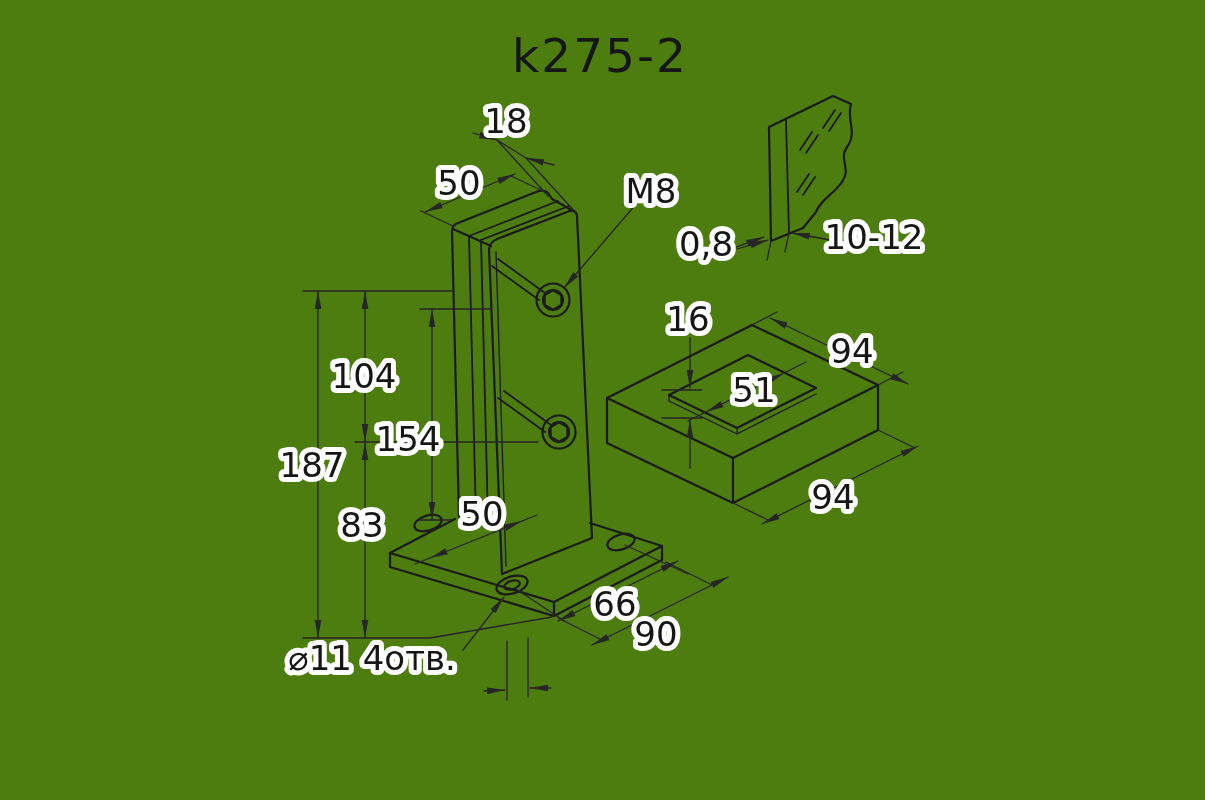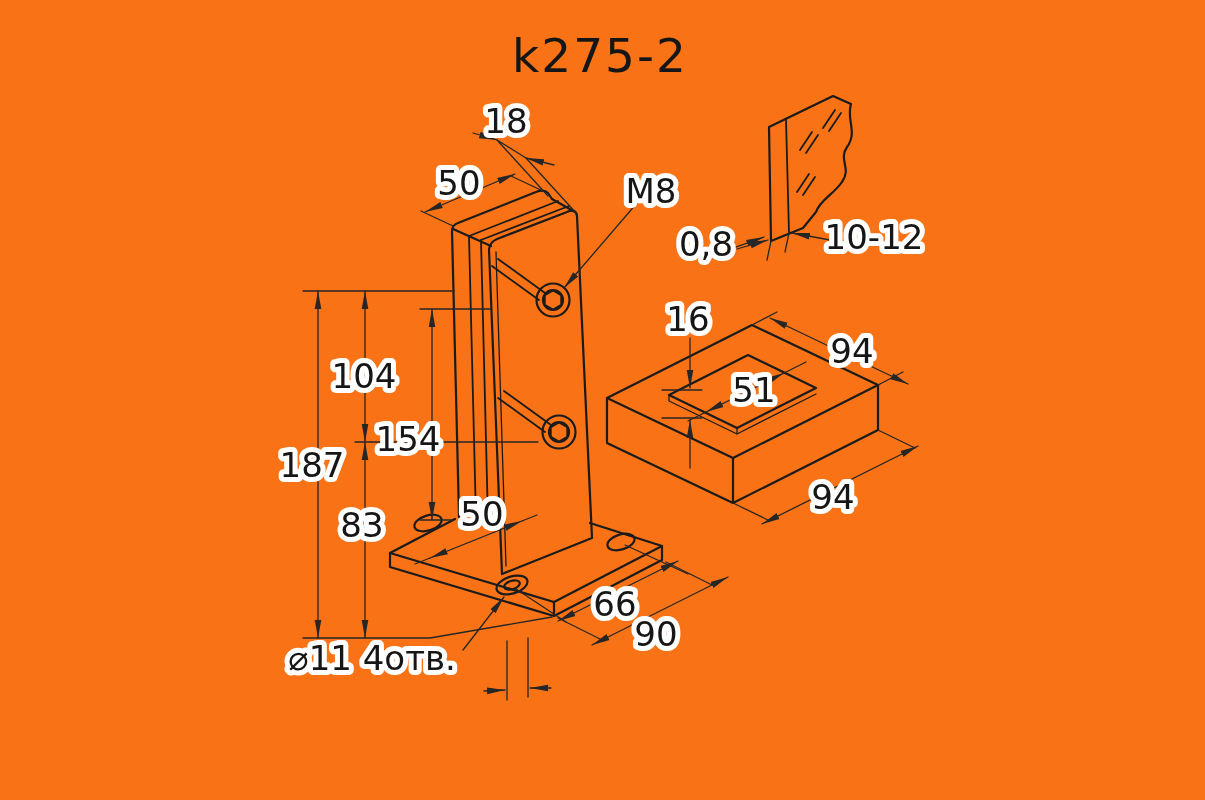--- a/index.html
+++ b/index.html
@@ -1,16 +1,16 @@
 <!DOCTYPE html>
 <html><head>
 <meta charset="utf-8">
 <style>
   html,body { margin:0; padding:0; background:#ffffff; }
-  .page { position:relative; width:1205px; height:800px; background:#f97316; overflow:hidden; }
+  .page { position:relative; width:1205px; height:800px; background:#4d7c0f; overflow:hidden; }
   svg { display:block; }
   .outline path, .outline circle, .outline ellipse {
     fill:none; stroke:#1b1b1b; stroke-width:2.2; stroke-linecap:round; stroke-linejoin:round;
   }
   .outline .t2   { stroke-width:1.8; }
   .outline .thin { stroke-width:1.3; }
   .dim line, .dim path { fill:none; stroke:#262626; stroke-width:1.3; stroke-linecap:round; }
   text { font-family:"DejaVu Sans", sans-serif; fill:#161616; }
   .dimtext {
     font-size:34px; text-anchor:middle;

